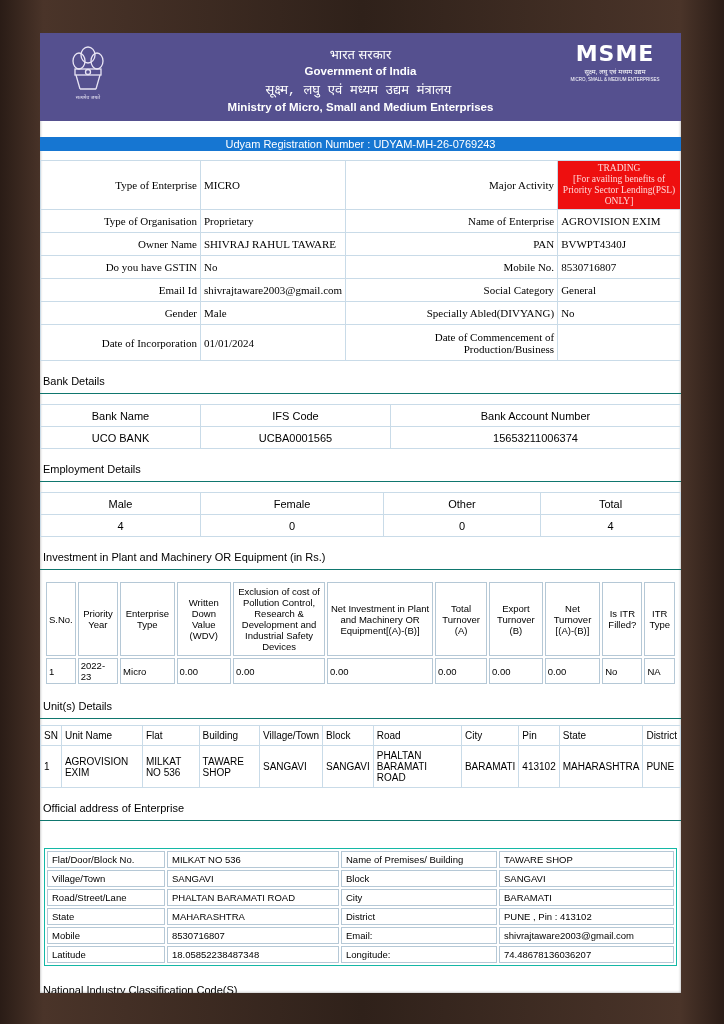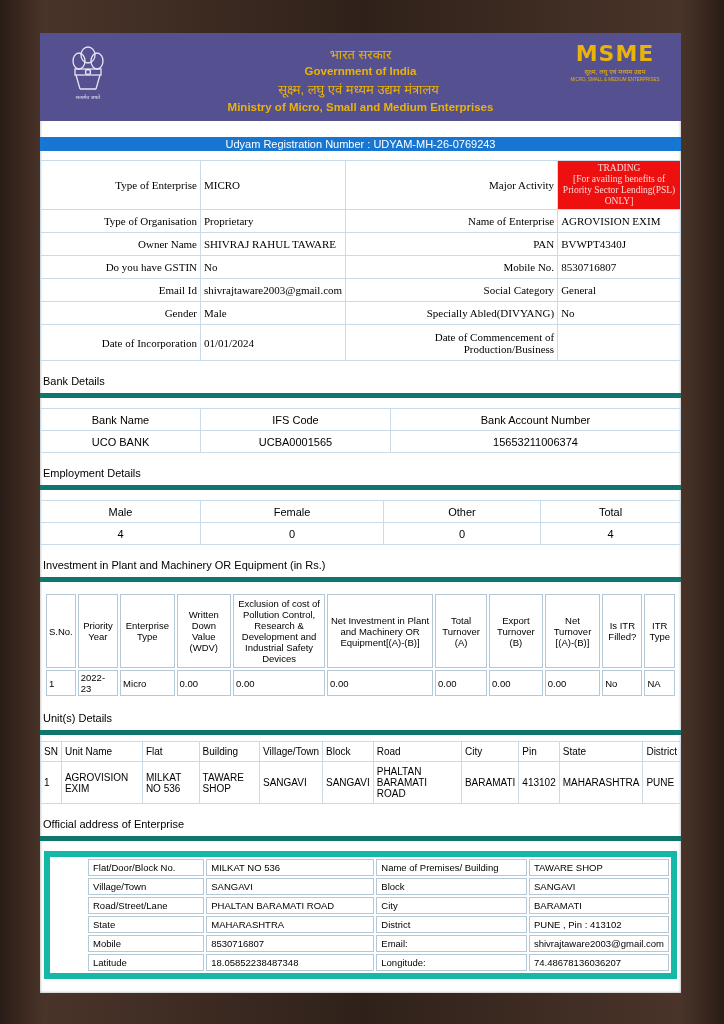--- a/index.html
+++ b/index.html
@@ -1,44 +1,44 @@
 <!DOCTYPE html>
 <html><head>
 <meta charset="utf-8">
 <style>
   html,body{margin:0;padding:0;}
   body{width:724px;height:1024px;background:#3a2a22;position:relative;overflow:hidden;font-family:"Liberation Sans",sans-serif;}
   .frame{position:absolute;left:0;top:0;width:724px;height:1024px;box-sizing:border-box;
     background:linear-gradient(90deg,#2a1c16,#4a3429 6%,#2f211a 50%,#4a3429 94%,#2a1c16);}
   .paper{position:absolute;left:40px;top:33px;width:641px;height:960px;background:#fff;overflow:hidden;box-shadow:inset 0 0 3px rgba(0,0,0,.4);}
-  .banner{height:88px;background:#55508f;position:relative;color:#eab308;text-align:center;}
+  .banner{height:88px;background:#55508f;position:relative;color:#ffffff;text-align:center;}
   .emblem{position:absolute;left:28px;top:8px;width:40px;height:64px;}
   .banner .l1{position:absolute;top:12px;left:0;right:0;font-size:13px;}
   .banner .l2{position:absolute;top:32px;left:0;right:0;font-size:11.5px;font-weight:bold;}
-  .banner .l3{position:absolute;top:47px;left:0;right:4px;font-size:13px;}
+  .banner .l3{position:absolute;top:47px;left:0;right:4px;font-size:13px;font-family:Liberation Mono, monospace;}
   .banner .l4{position:absolute;top:68px;left:0;right:0;font-size:11.5px;font-weight:bold;}
   .msme{position:absolute;right:16px;top:10px;width:100px;text-align:center;}
   .msme .logo{font-size:22px;font-weight:bold;letter-spacing:1px;line-height:22px;font-family:"DejaVu Sans",sans-serif;}
   .msme .sub1{font-size:6.5px;margin-top:2px;}
   .msme .sub2{font-size:4.5px;margin-top:1px;}
   .regbar{height:14px;background:#1676d2;color:#fff;font-size:11px;text-align:center;line-height:14px;margin-top:16px;}
   table{border-collapse:collapse;}
   .info{width:100%;margin-top:9px;font-size:11px;}
   .info td{border:1px solid #c9dbe8;padding:2px 3px;height:18px;font-family:Liberation Serif, serif;}
   .info td.lbl{text-align:right;}
   .red{background:#ee0f0f;color:#ffd7d7;text-align:center;font-size:9.5px;line-height:11px;}
-  .sec{font-size:11px;padding:14px 3px 6px;border-bottom:5px solid #0f766e;}
+  .sec{font-size:11px;padding:14px 3px 6px;border-bottom:1px solid #0f766e;}
   .grid{width:100%;font-size:11px;text-align:center;margin-top:10px;border-radius:11px;}
   .grid td{border:1px solid #c9dbe8;padding:2px;}
   .inv{margin:10px 4px 0;width:calc(100% - 8px);font-size:9.5px;border-collapse:separate;border-spacing:2px;}
   .inv td{border:1px solid #b5c8d6;padding:1px 2px;text-align:center;line-height:11px;}
   .inv tr.v td{text-align:left;}
   .unit{width:100%;margin-top:6px;font-size:10px;}
   .unit td{border:1px solid #c9dbe8;padding:2px 3px;text-align:left;}
-  .addr{margin:10px 4px 0;width:calc(100% - 8px);font-size:9.5px;border-collapse:separate;border-spacing:2px;border:6px solid #14b8a6;padding-left:36px;}
+  .addr{margin:27px 4px 0;width:calc(100% - 8px);font-size:9.5px;border-collapse:separate;border-spacing:2px;border:1px solid #14b8a6;}
   .addr td{border:1px solid #b5c8d6;padding:2px 4px;}
 </style>
 </head>
 <body>
 
 <div class="frame"></div>
 <div class="paper">
 
   <div class="banner">
     <svg class="emblem" viewBox="0 0 40 64">

